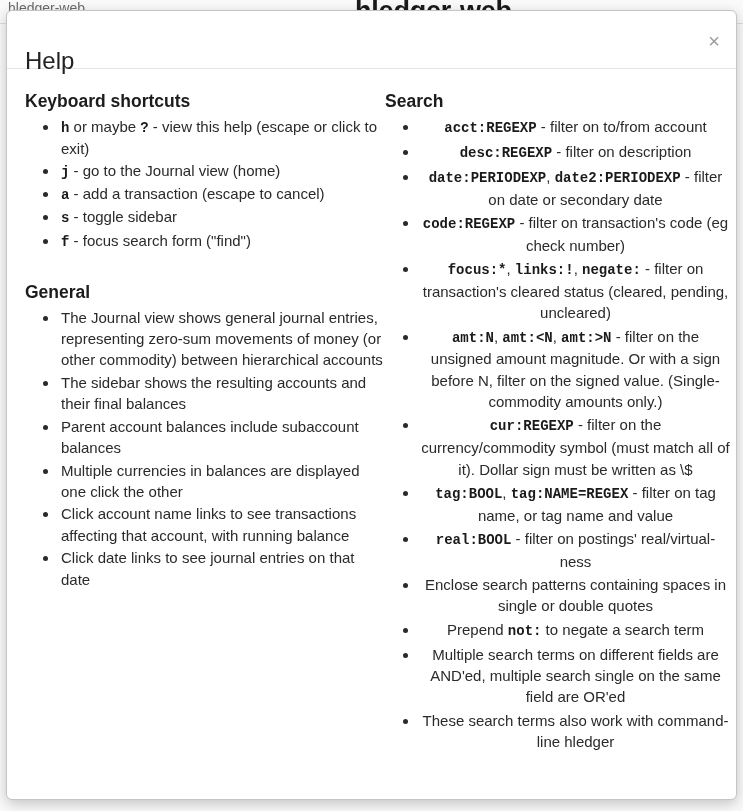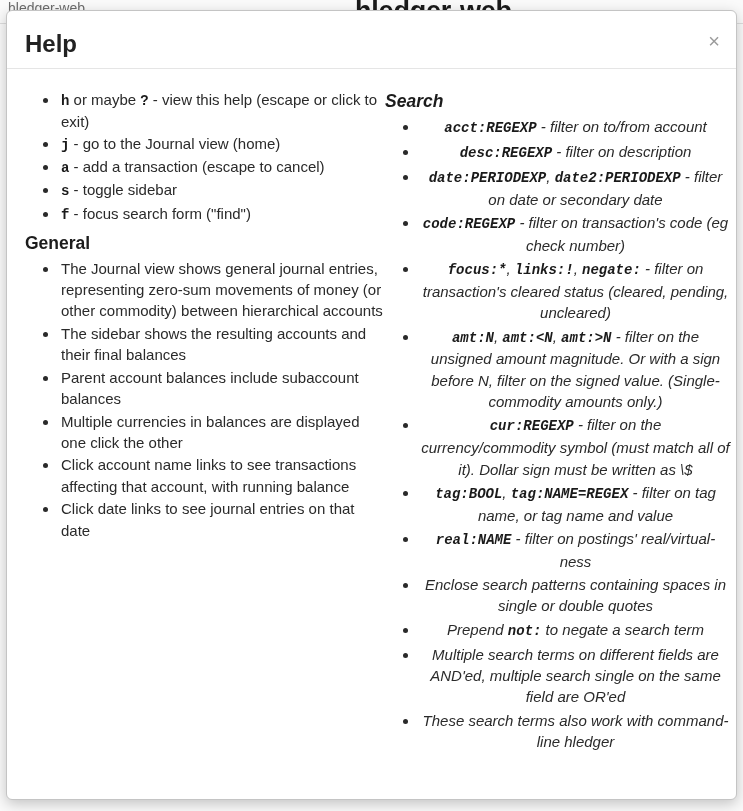--- a/index.html
+++ b/index.html
@@ -70,24 +70,24 @@
   }
   .modal-header {
     position: relative;
     height: 58px;
     border-bottom: 1px solid #e5e5e5;
     box-sizing: border-box;
   }
   .modal-title {
     position: absolute;
     left: 18px;
-    top: 21px;
+    top: 38px;
     font-size: 24px;
     color: #222222;
-    font-weight: bold;
+    font-weight: normal;
     line-height: 1;
   }
   .modal-close {
     position: absolute;
     right: 16px;
     top: 20px;
     font-size: 20px;
     color: #9b9b9b;
     line-height: 1;
     cursor: pointer;
@@ -106,31 +106,30 @@
     align-items: flex-start;
   }
   .col-left {
     width: 360px;
     flex: 0 0 360px;
   }
   .col-right {
     width: 345px;
     flex: 0 0 345px;
     padding-left: 0px;
-    font-style: italic;
   }
   h3.section {
     margin: 6px 0 4px 0;
     font-size: 17.5px;
     font-weight: bold;
     color: #1c1c1c;
     font-family: "Liberation Sans", sans-serif;
   }
   h3.section.second {
-    margin-top: 8px;
+    margin-top: 30px;
   }
   ul.help-list {
     margin: 4px 0 0 0;
     padding-left: 34px;
     list-style: disc;
   }
   ul.help-list li {
     font-size: 15px;
     line-height: 1.43;
     color: #2a2a2a;
@@ -164,20 +163,21 @@
 <div class="overlay"></div>
 
 <div class="modal">
   <div class="modal-header">
     <div class="modal-title">Help</div>
     <button class="modal-close">×</button>
   </div>
   <div class="modal-body">
     <div class="cols">
       <div class="col-left">
+        <h3 class="section">Keyboard shortcuts</h3>
         <ul class="help-list">
             <li><code>h</code> or maybe <code>?</code> - view this help (escape or click to exit)</li>
             <li><code>j</code> - go to the Journal view (home)</li>
             <li><code>a</code> - add a transaction (escape to cancel)</li>
             <li><code>s</code> - toggle sidebar</li>
             <li><code>f</code> - focus search form ("find")</li>
           </ul>
 
         <h3 class="section second">General</h3>
         <ul class="help-list">
@@ -193,21 +193,21 @@
         <h3 class="section">Search</h3>
         <ul class="help-list">
             <li><code>acct:REGEXP</code> - filter on to/from account</li>
             <li><code>desc:REGEXP</code> - filter on description</li>
             <li><code>date:PERIODEXP</code>, <code>date2:PERIODEXP</code> - filter on date or secondary date</li>
             <li><code>code:REGEXP</code> - filter on transaction's code (eg check number)</li>
             <li><code>focus:*</code>, <code>links:!</code>, <code>negate:</code> - filter on transaction's cleared status (cleared, pending, uncleared)</li>
             <li><code>amt:N</code>, <code>amt:&lt;N</code>, <code>amt:&gt;N</code> - filter on the unsigned amount magnitude. Or with a sign before N, filter on the signed value. (Single-commodity amounts only.)</li>
             <li><code>cur:REGEXP</code> - filter on the currency/commodity symbol (must match all of it). Dollar sign must be written as \$</li>
             <li><code>tag:BOOL</code>, <code>tag:NAME=REGEX</code> - filter on tag name, or tag name and value</li>
-            <li><code>real:NAME</code> - filter on postings' real/virtual-ness</li>
+            <li><code>real:BOOL</code> - filter on postings' real/virtual-ness</li>
             <li>Enclose search patterns containing spaces in single or double quotes</li>
             <li>Prepend <code>not:</code> to negate a search term</li>
             <li>Multiple search terms on different fields are AND'ed, multiple search single on the same field are OR'ed</li>
             <li>These search terms also work with command-line hledger</li>
           </ul>
       </div>
     </div>
   </div>
 </div>
 

